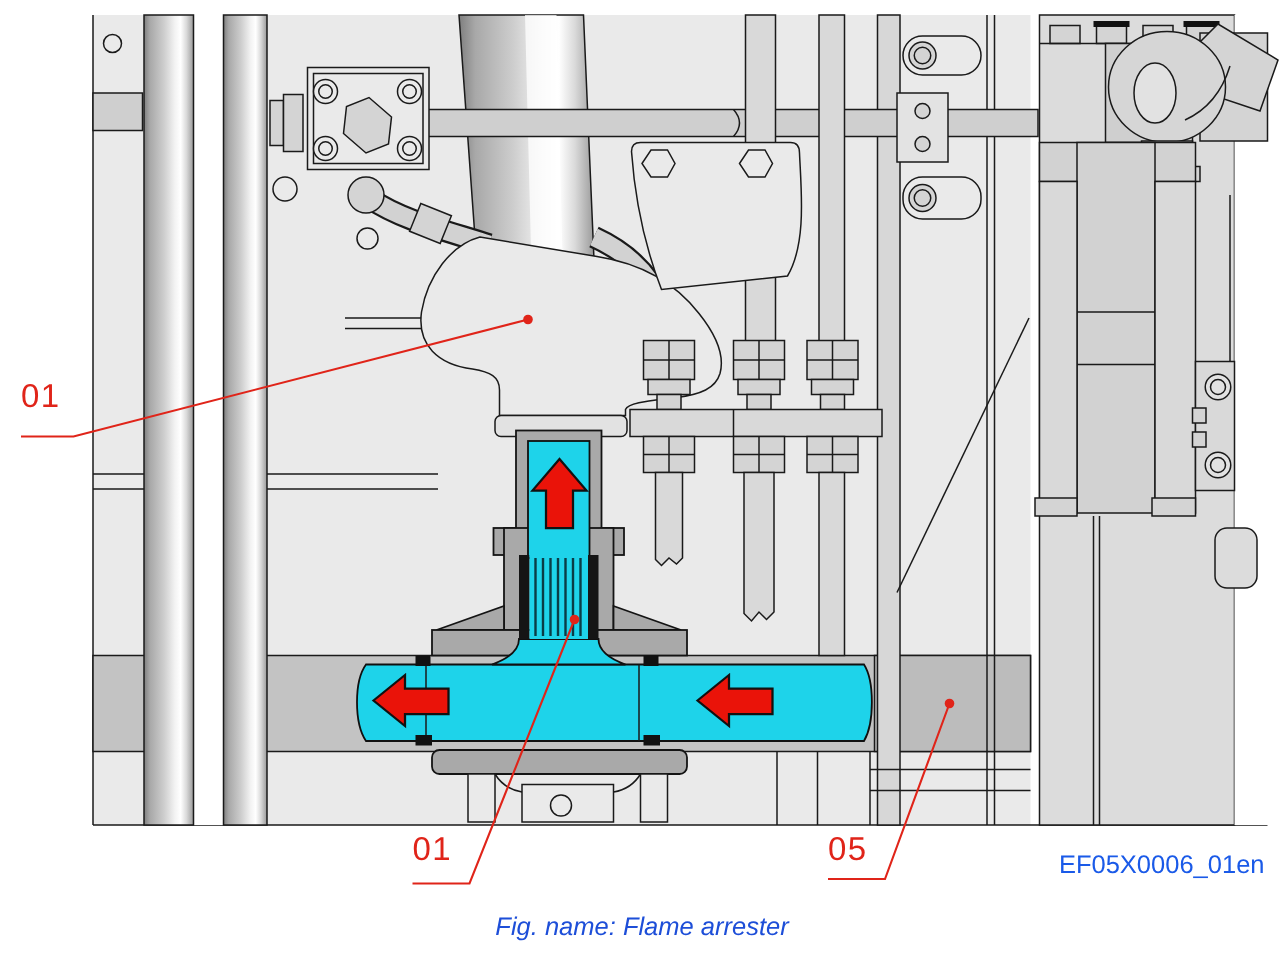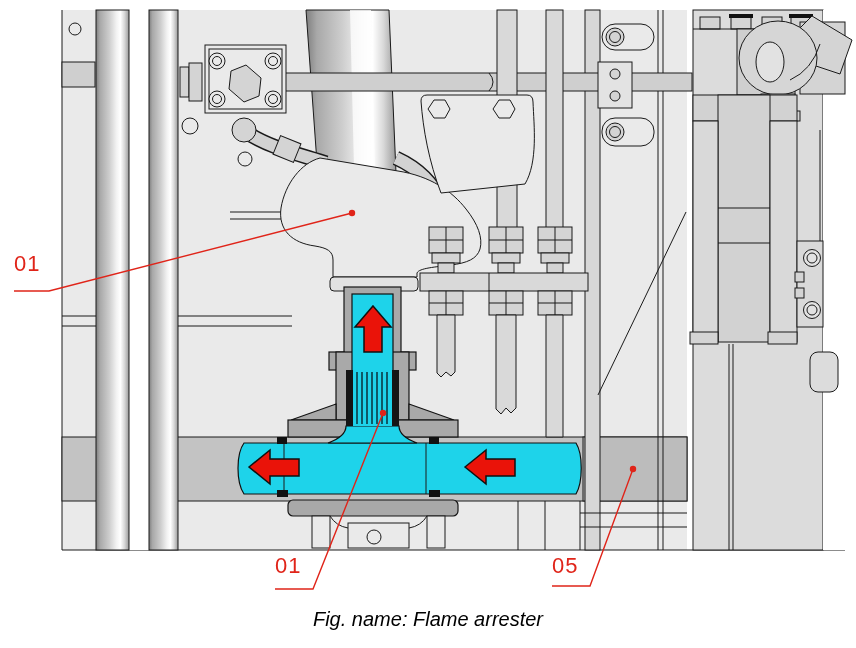--- a/index.html
+++ b/index.html
@@ -4,21 +4,21 @@
 <style>
   html,body{margin:0;padding:0;background:#fff;}
   #page{position:relative;width:856px;height:648px;background:#fff;overflow:hidden;
         font-family:"Liberation Sans",sans-serif;}
   #drawing{position:absolute;left:0;top:0;}
   .callout{position:absolute;color:var(--callout-red,#e02419);font-size:22px;line-height:1;
            letter-spacing:1px;font-weight:400;}
   #code-label{position:absolute;top:567px;right:13px;color:var(--code-blue,#1a5ae8);
               font-size:17px;}
   #caption{position:absolute;top:608px;left:0;width:100%;text-align:center;
-           font-size:20px;font-style:italic;color:#000000;}
+           font-size:17px;font-style:italic;color:#1d4ed8;}
   svg .ln{stroke:#1a1a1a;stroke-width:1;fill:none;}
   svg .panel{fill:#eaeaea;stroke:#1a1a1a;stroke-width:1;}
   svg .metal{fill:#d4d4d4;stroke:#1a1a1a;stroke-width:1;}
   svg .housing{fill:#a9a9a9;stroke:#141414;stroke-width:1.2;}
   svg .cyan{fill:var(--flow-cyan,#1ed3ea);stroke:#101010;stroke-width:1.2;}
   svg .arrow{fill:var(--arrow-red,#ea1309);stroke:#111;stroke-width:1.5;}
   svg .leader{stroke:var(--callout-red,#e02419);stroke-width:1.4;fill:none;}
   svg .dot{fill:var(--callout-red,#e02419);stroke:none;}
 </style>
 </head>
@@ -258,16 +258,17 @@
     <circle class="dot" cx="383" cy="413" r="3.2"></circle>
     <polyline class="leader" points="552,586 590,586 633,469"></polyline>
     <circle class="dot" cx="633" cy="469" r="3.2"></circle>
   </g>
 </svg>
 
 <div class="callout" style="left:14px;top:253px">01</div>
 <div class="callout" style="left:275px;top:555px">01</div>
 <div class="callout" style="left:552px;top:555px">05</div>
 
+<div id="code-label">EF05X0006_01en</div>
 
 <div id="caption">Fig. name: Flame arrester</div>
 
 </div>
 
 </body></html>

